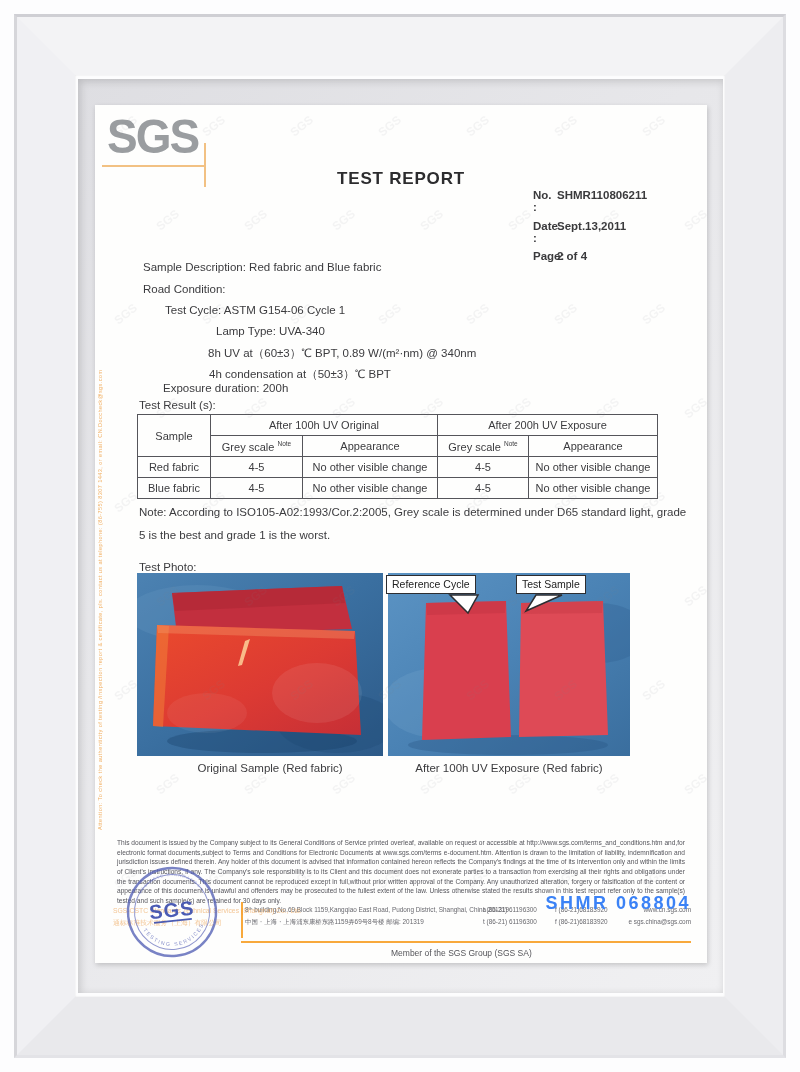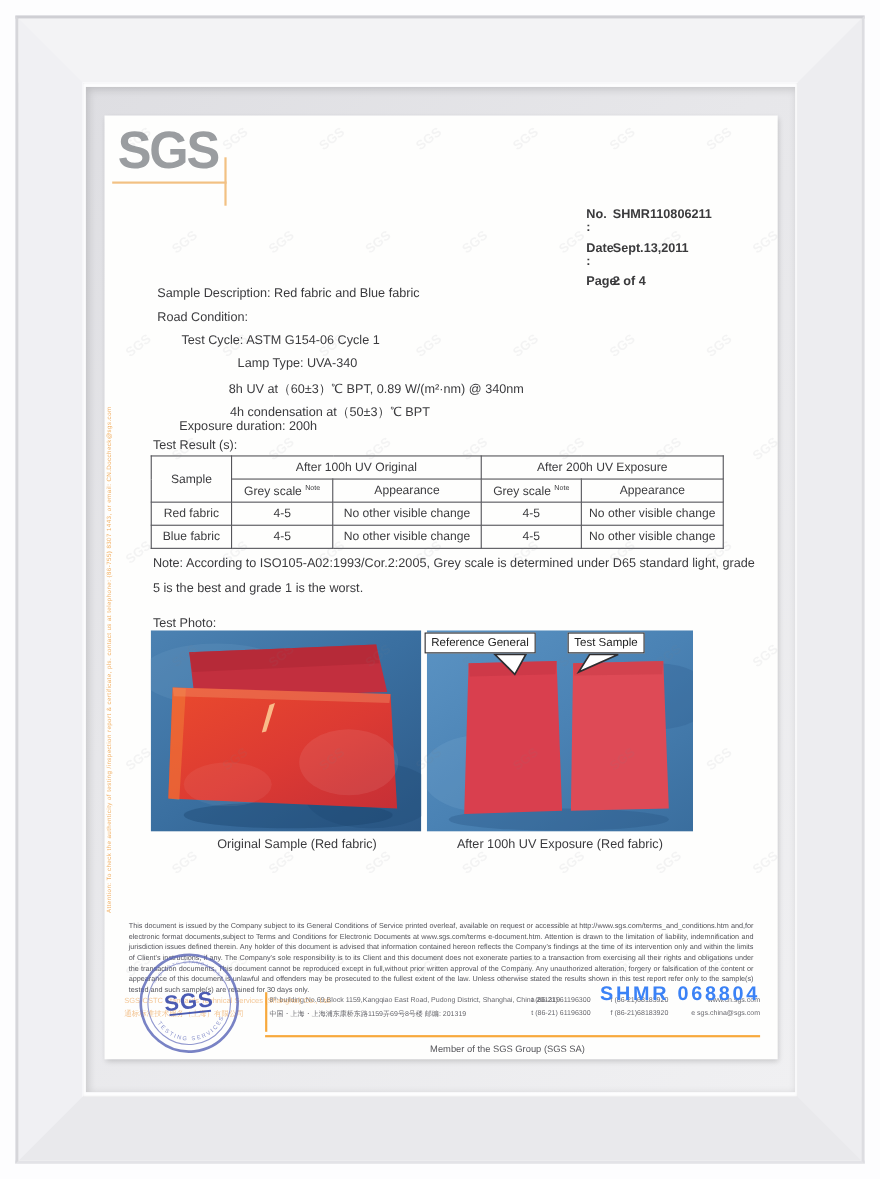--- a/index.html
+++ b/index.html
@@ -62,20 +62,21 @@
   <div class="frame-outer"></div>
   <div class="frame-lip"></div>
   <div class="frame-molding"></div>
 
   <div class="mat">
     <div class="paper" id="paper">
 
       <div class="abs logo">SGS</div>
       <div class="abs logo-underline"></div>
       <div class="abs logo-vline"></div>
+      <div class="abs title">TEST REPORT</div>
 
       <div class="abs meta">
         <div class="meta-row">
           <span class="meta-label">No.  :</span>
           <span class="meta-value">SHMR110806211</span>
         </div>
         <div class="meta-row">
           <span class="meta-label">Date :</span>
           <span class="meta-value">Sept.13,2011</span>
         </div>
@@ -178,21 +179,21 @@
           <ellipse cx="50" cy="130" rx="55" ry="35" fill="#79a8cf" opacity=".25"></ellipse>
           <ellipse cx="210" cy="60" rx="50" ry="30" fill="#2d5d8d" opacity=".3"></ellipse>
           <ellipse cx="120" cy="172" rx="100" ry="10" fill="#24507e" opacity=".3"></ellipse>
           <polygon points="38,30 118,28 123,164 34,167" fill="#d93f4e"></polygon>
           <polygon points="38,30 118,28 117,40 39,42" fill="#c73544" opacity=".6"></polygon>
           <polygon points="133,30 215,28 220,162 131,164" fill="#de4a56"></polygon>
           <polygon points="133,30 215,28 214,40 134,41" fill="#cb3d4a" opacity=".6"></polygon>
           <polygon points="62,22 90,22 80,40" fill="#ffffff" stroke="#2d2d30" stroke-width="1.5"></polygon>
           <polygon points="148,22 174,22 138,38" fill="#ffffff" stroke="#2d2d30" stroke-width="1.5"></polygon>
         </svg>
-        <div class="callout" style="left:-2px;top:2px;">Reference General</div>
+        <div class="callout" style="left:-2px;top:2px;">Reference Cycle</div>
         <div class="callout" style="left:128px;top:2px;">Test Sample</div>
       </div>
 
       <div class="abs caption" style="left:52px;top:657px;width:246px;">Original Sample (Red fabric)</div>
       <div class="abs caption" style="left:293px;top:657px;width:242px;">After 100h UV Exposure (Red fabric)</div>
 
       <div class="abs legal">This document is issued by the Company subject to its General Conditions of Service printed overleaf, available on request or accessible at http://www.sgs.com/terms_and_conditions.htm and,for electronic format documents,subject to Terms and Conditions for Electronic Documents at www.sgs.com/terms e-document.htm. Attention is drawn to the limitation of liability, indemnification and jurisdiction issues defined therein. Any holder of this document is advised that information contained hereon reflects the Company's findings  at the time of its intervention only and within the limits of Client's  instructions,  if any.  The Company's  sole  responsibility  is to its Client and this document does not exonerate parties to a transaction from exercising all their rights and obligations under the transaction documents. This document cannot be reproduced except in full,without prior written approval of the Company. Any unauthorized alteration, forgery or falsification of the content or appearance of this document is unlawful and offenders may be prosecuted to the fullest extent of the law. Unless otherwise stated the results shown in this test report refer only to the sample(s) tested and such sample(s) are retained for 30 days only.</div>
 
       <div class="abs company-faint">
         <div>SGS-CSTC Standards Technical Services (Shanghai) Co., Ltd.</div>

